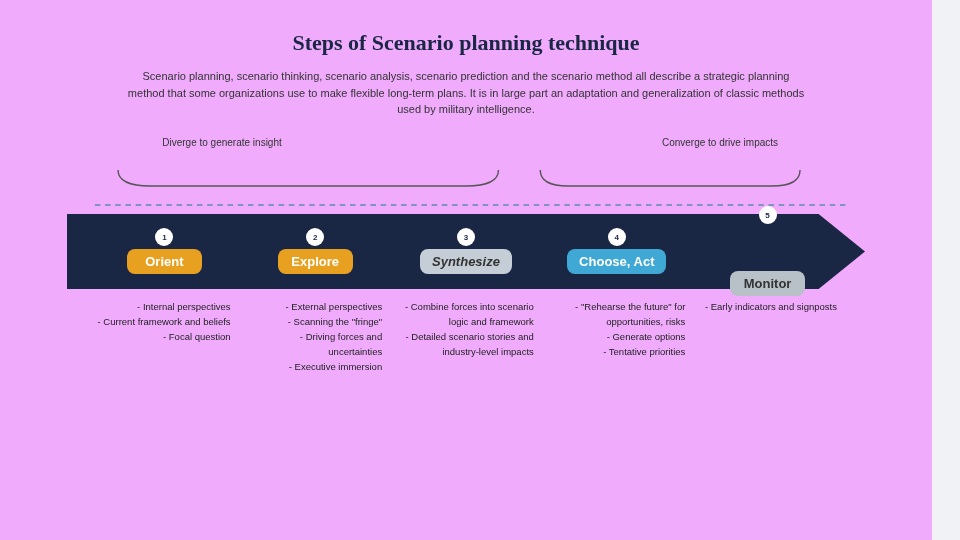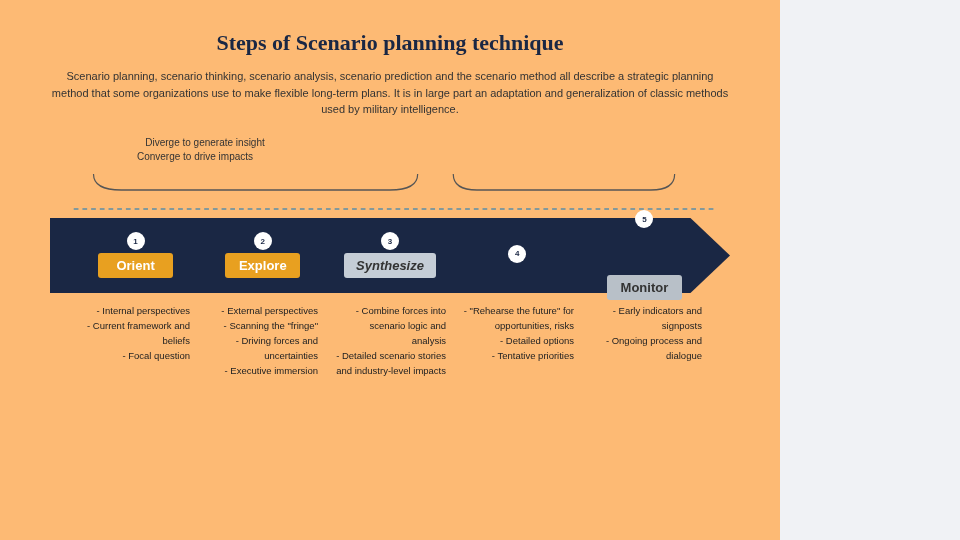--- a/index.html
+++ b/index.html
@@ -6,24 +6,24 @@
     body {
       width: 960px;
       height: 540px;
       background: #f0f2f5;
       font-family: 'Arial', sans-serif;
       overflow: hidden;
       position: relative;
     }
 
     .slide {
-      width: 780px;
+      width: 932px;
       height: 540px;
-      background: #fdba74;
-      padding: 30px 50px;
+      background: #f0abfc;
+      padding: 30px 67px;
       position: relative;
     }
 
     .title {
       text-align: center;
       font-size: 22px;
       font-weight: bold;
       color: #1a2744;
       margin-bottom: 12px;
       font-family: Georgia, serif;
@@ -66,22 +66,21 @@
     
     .diagram-section {
       position: relative;
       margin-top: 5px;
     }
 
     .annotations-area {
       display: flex;
       justify-content: space-between;
       padding: 0 55px;
-      margin-bottom: 6px;
-      flex-direction: column;
+      margin-bottom: 16px;
     }
 
     .ann-block {
       font-size: 10px;
       color: #333;
       text-align: center;
       line-height: 1.4;
     }
 
     .ann-left { width: 200px; }
@@ -144,21 +143,21 @@
       align-items: center;
       justify-content: center;
       font-size: 8px;
       font-weight: bold;
       color: #1a2744;
       margin-bottom: 3px;
     }
 
     .step-label-box {
       padding: 5px 12px;
-      border-radius: 3px;
+      border-radius: 8px;
       font-size: 13px;
       font-weight: bold;
       text-align: center;
       min-width: 75px;
     }
 
     .s1 { background: #e8a020; color: white; }
     .s2 { background: #e8a020; color: white; }
     .s3 { background: #c5cdd6; color: #333; font-style: italic; }
     .s4 { background: #3fa8d5; color: white; }
@@ -213,20 +212,21 @@
           <div class="step-label-box s2">Explore</div>
         </div>
 
         <div class="step-item">
           <div class="step-num">3</div>
           <div class="step-label-box s3">Synthesize</div>
         </div>
 
         <div class="step-item">
           <div class="step-num">4</div>
+          <div class="step-label-box s4">Choose, Act</div>
         </div>
 
         <div class="step-item">
           <div class="step-num">5</div>
           <div class="step-label-box s5">Monitor</div>
         </div>
 
       </div>
     </div>
 
@@ -244,37 +244,36 @@
         <ul>
           <li>External perspectives</li>
           <li>Scanning the "fringe"</li>
           <li>Driving forces and uncertainties</li>
           <li>Executive immersion</li>
         </ul>
       </div>
 
       <div class="bullet-col">
         <ul>
-          <li>Combine forces into scenario logic and analysis</li>
+          <li>Combine forces into scenario logic and framework</li>
           <li>Detailed scenario stories and industry-level impacts</li>
         </ul>
       </div>
 
       <div class="bullet-col">
         <ul>
           <li>"Rehearse the future" for opportunities, risks</li>
-          <li>Detailed options</li>
+          <li>Generate options</li>
           <li>Tentative priorities</li>
         </ul>
       </div>
 
       <div class="bullet-col">
         <ul>
           <li>Early indicators and signposts</li>
-          <li>Ongoing process and dialogue</li>
         </ul>
       </div>
 
     </div>
 
   </div>
 
 </div>
 
 </body></html>

